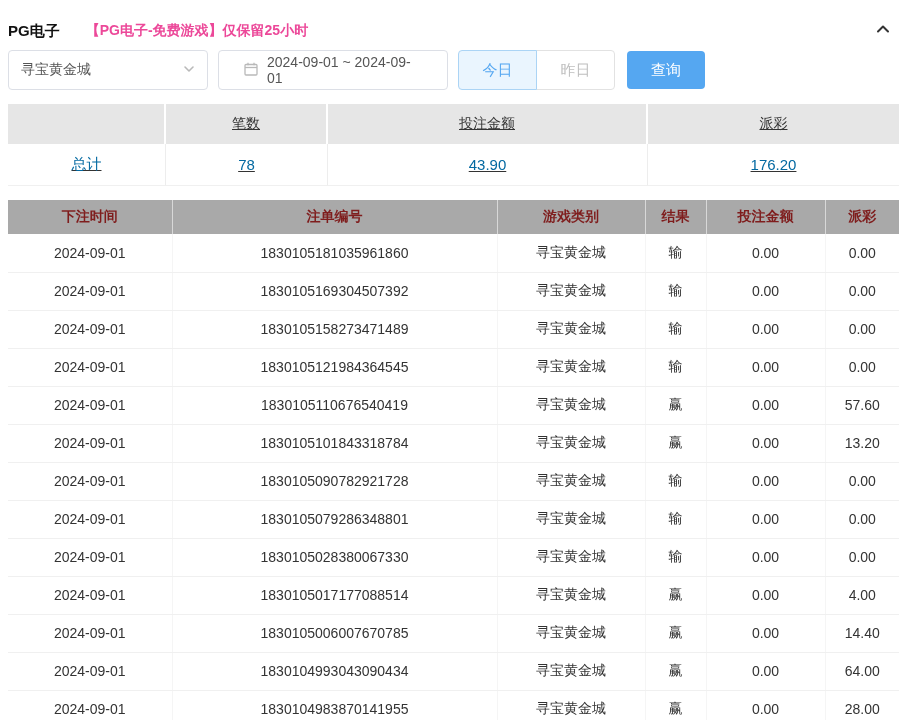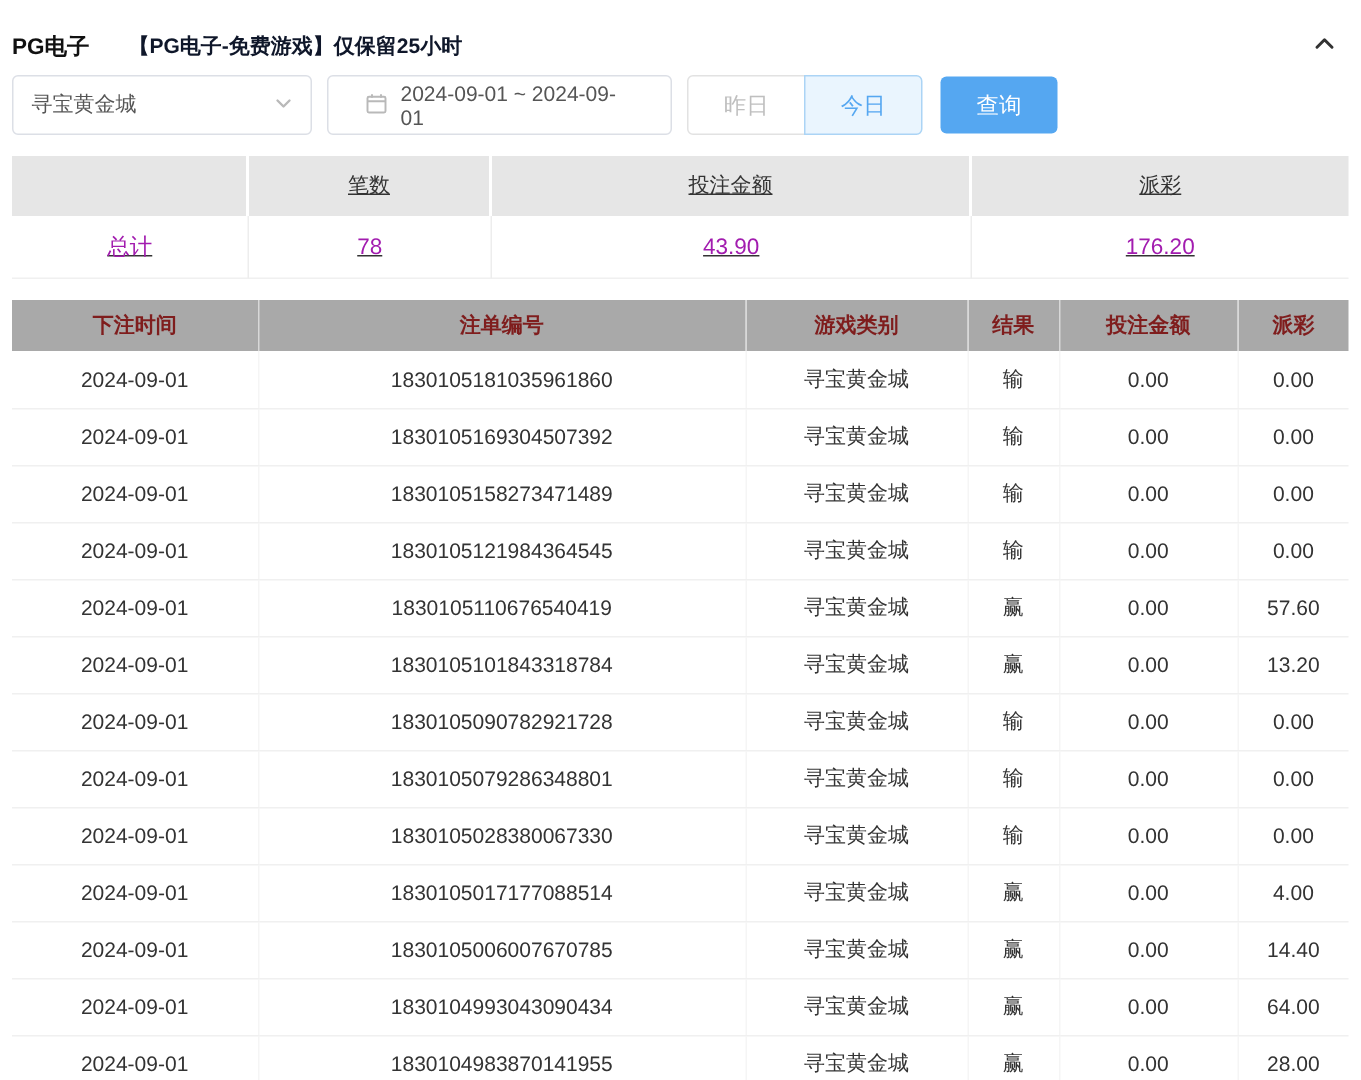--- a/index.html
+++ b/index.html
@@ -8,21 +8,21 @@
     width: 907px; height: 720px; overflow: hidden;
     background: #ffffff;
     font-family: "Liberation Sans", "DejaVu Sans", sans-serif;
     color: #333;
   }
   .panel { padding: 0 8px; }
 
   
   .panel-header { display: flex; align-items: center; height: 42px; padding-top: 20px; }
   .page-title { font-size: 15px; font-weight: 700; color: #111; }
-  .notice { font-size: 14px; font-weight: 700; color: #0f172a; margin-left: 26px; }
+  .notice { font-size: 14px; font-weight: 700; color: #ec4899; margin-left: 26px; }
   .collapse-btn { margin-left: auto; padding-right: 8px; display: flex; align-items: center; cursor: pointer; }
 
   
   .filter-row { display: flex; align-items: center; margin-top: 8px; }
   .select-box {
     width: 200px; height: 40px; border: 1px solid #dcdfe6; border-radius: 4px;
     display: flex; align-items: center; justify-content: space-between;
     padding: 0 12px; font-size: 14px; color: #555; cursor: pointer; background: #fff;
   }
   .date-box {
@@ -48,21 +48,21 @@
   
   .summary { margin-top: 14px; }
   .summary-row { display: grid; grid-template-columns: 158px 162px 320px 1fr; text-decoration: underline; }
   .cell { display: flex; align-items: center; justify-content: center; }
   .summary-row.head .cell {
     background: #e6e6e6; height: 40px; font-size: 14px; color: #333;
     border-right: 2px solid #fff;
   }
   .summary-row.head .cell:last-child { border-right: none; }
   .summary-row.body .cell {
-    background: #fff; height: 42px; font-size: 15px; color: #a21caf;
+    background: #fff; height: 42px; font-size: 15px; color: #0369a1;
     border-right: 1px solid #ededed; border-bottom: 1px solid #f0f0f0; text-align: center;
   }
   .summary-row.body .cell:last-child { border-right: none; }
 
   
   .bet-table { width: 100%; border-collapse: collapse; table-layout: fixed; margin-top: 14px; }
   .bet-table th {
     background: #a9a9a9; color: #7f1d1d; font-weight: 700; font-size: 14px;
     height: 34px; border-right: 1px solid rgba(255,255,255,0.55); text-align: center;
   }
@@ -107,22 +107,22 @@
           <rect x="2" y="3.5" width="12" height="10.5" rx="1"></rect>
           <line x1="2" y1="6.5" x2="14" y2="6.5"></line>
           <line x1="5" y1="1.8" x2="5" y2="4.2"></line>
           <line x1="11" y1="1.8" x2="11" y2="4.2"></line>
         </svg>
       </span>
       <span>2024-09-01 ~ 2024-09-01</span>
     </div>
 
     <div class="btn-group">
+      <div class="quick-btn active">今日</div>
       <div class="quick-btn">昨日</div>
-      <div class="quick-btn active">今日</div>
     </div>
 
     <button class="search-btn">查询</button>
   </div>
 
   <div class="summary">
     <div class="summary-row head">
       <div class="cell"></div>
       <div class="cell">笔数</div>
       <div class="cell">投注金额</div>

